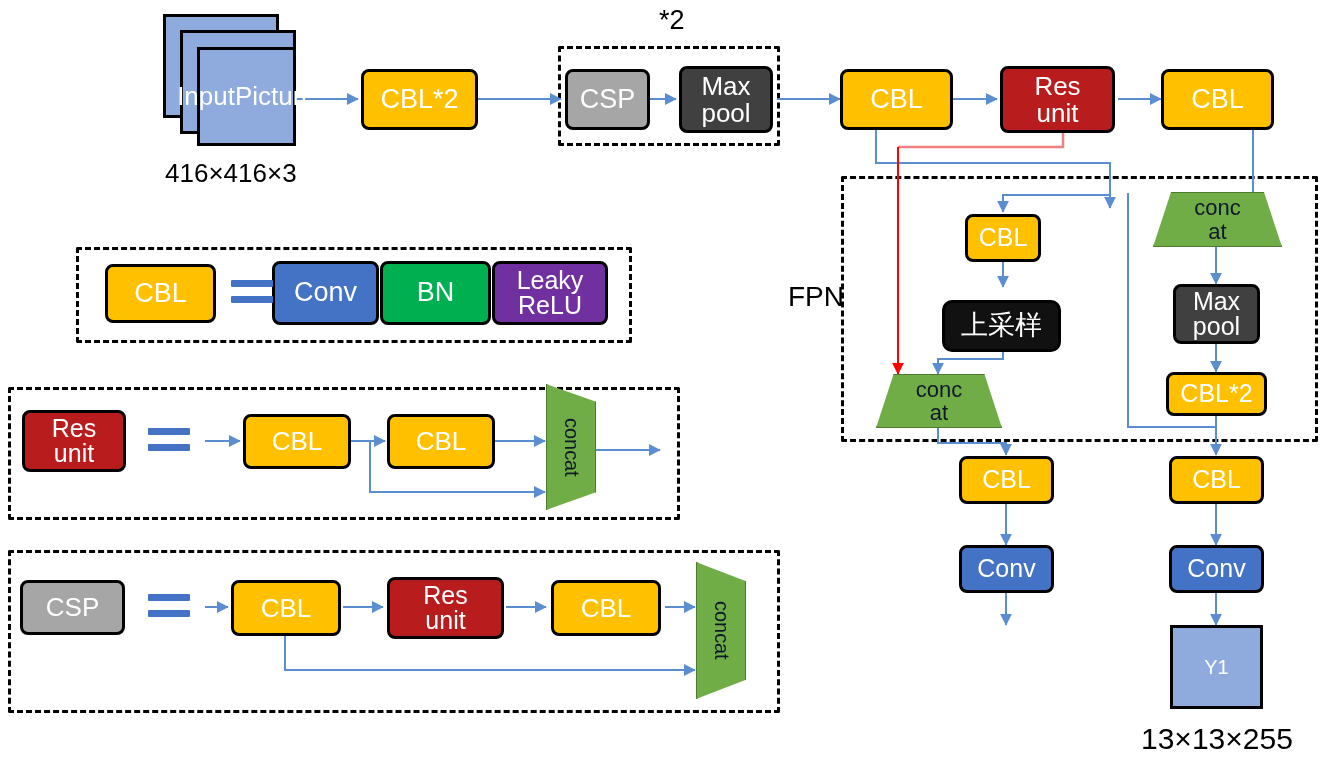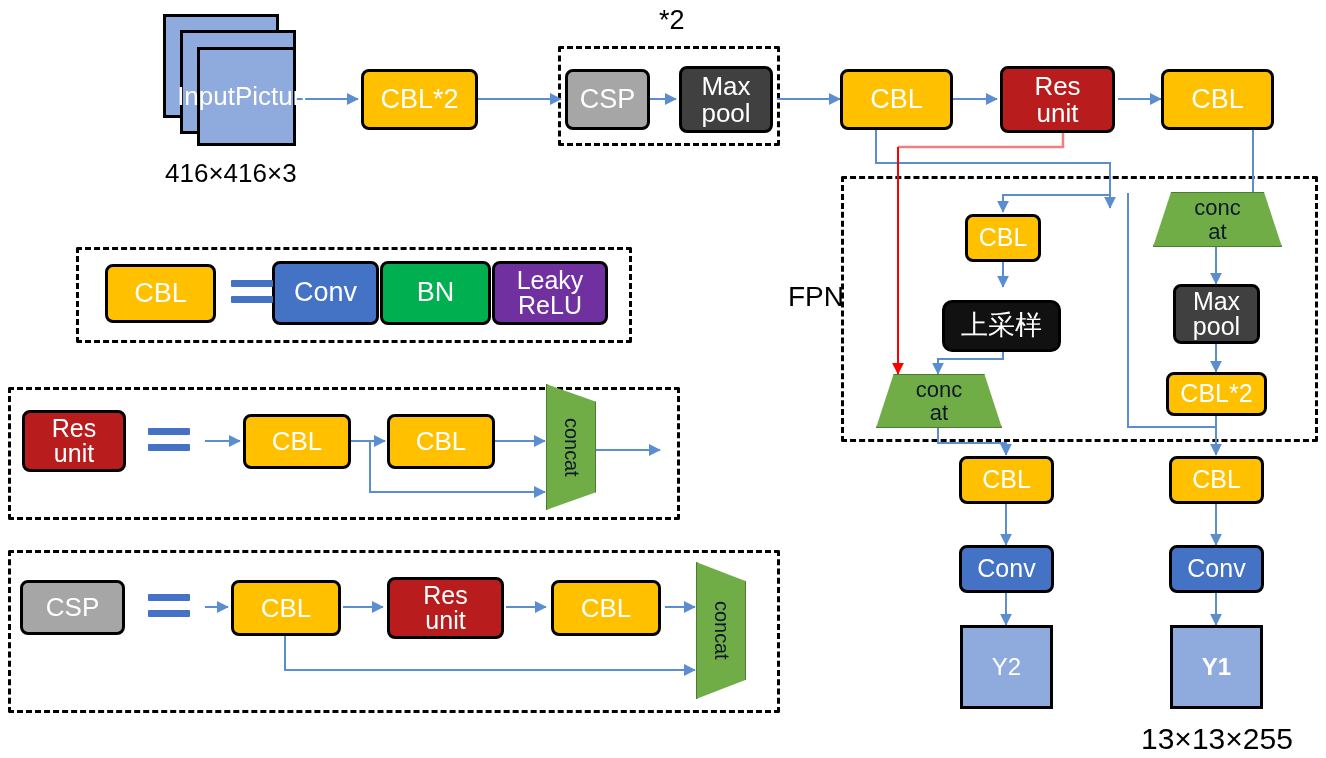--- a/index.html
+++ b/index.html
@@ -179,25 +179,24 @@
   </div>
 
   <div class="node orange" style="left:1173px;top:284px;width:87px;height:60px;flex-direction:column;font-size:25px;">
     <span>Max</span>
     <span>pool</span>
   </div>
   <div class="node yellow" style="left:1166px;top:372px;width:101px;height:44px;font-size:25px;">CBL*2</div>
 
   <div class="node yellow" style="left:959px;top:456px;width:95px;height:48px;font-size:25px;">CBL</div>
   <div class="node blue" style="left:959px;top:545px;width:95px;height:48px;font-size:25px;">Conv</div>
-  <div class="plain" style="left:960px;top:625px;width:93px;height:84px;font-size:24px;">Y2</div>
 
   <div class="node yellow" style="left:1169px;top:456px;width:95px;height:48px;font-size:25px;">CBL</div>
   <div class="node blue" style="left:1169px;top:545px;width:95px;height:48px;font-size:25px;">Conv</div>
-  <div class="plain" style="left:1170px;top:625px;width:93px;height:84px;font-size:24px;font-weight:bold;">Y1</div>
+  <div class="plain" style="left:1170px;top:625px;width:93px;height:84px;font-size:20px;">Y1</div>
   <div class="txt" style="left:1141px;top:722px;font-size:30px;">13×13×255</div>
 
   <div class="dash" style="left:76px;top:247px;width:556px;height:96px;"></div>
   <div class="node yellow" style="left:105px;top:264px;width:111px;height:59px;font-size:27px;">CBL</div>
   <div class="eq" style="left:231px;top:280px;width:42px;">
     <i></i>
       <i></i>
   </div>
   <div class="node blue" style="left:272px;top:261px;width:107px;height:64px;font-size:27px;">Conv</div>
   <div class="node purple" style="left:492px;top:261px;width:116px;height:64px;flex-direction:column;font-size:25px;">

